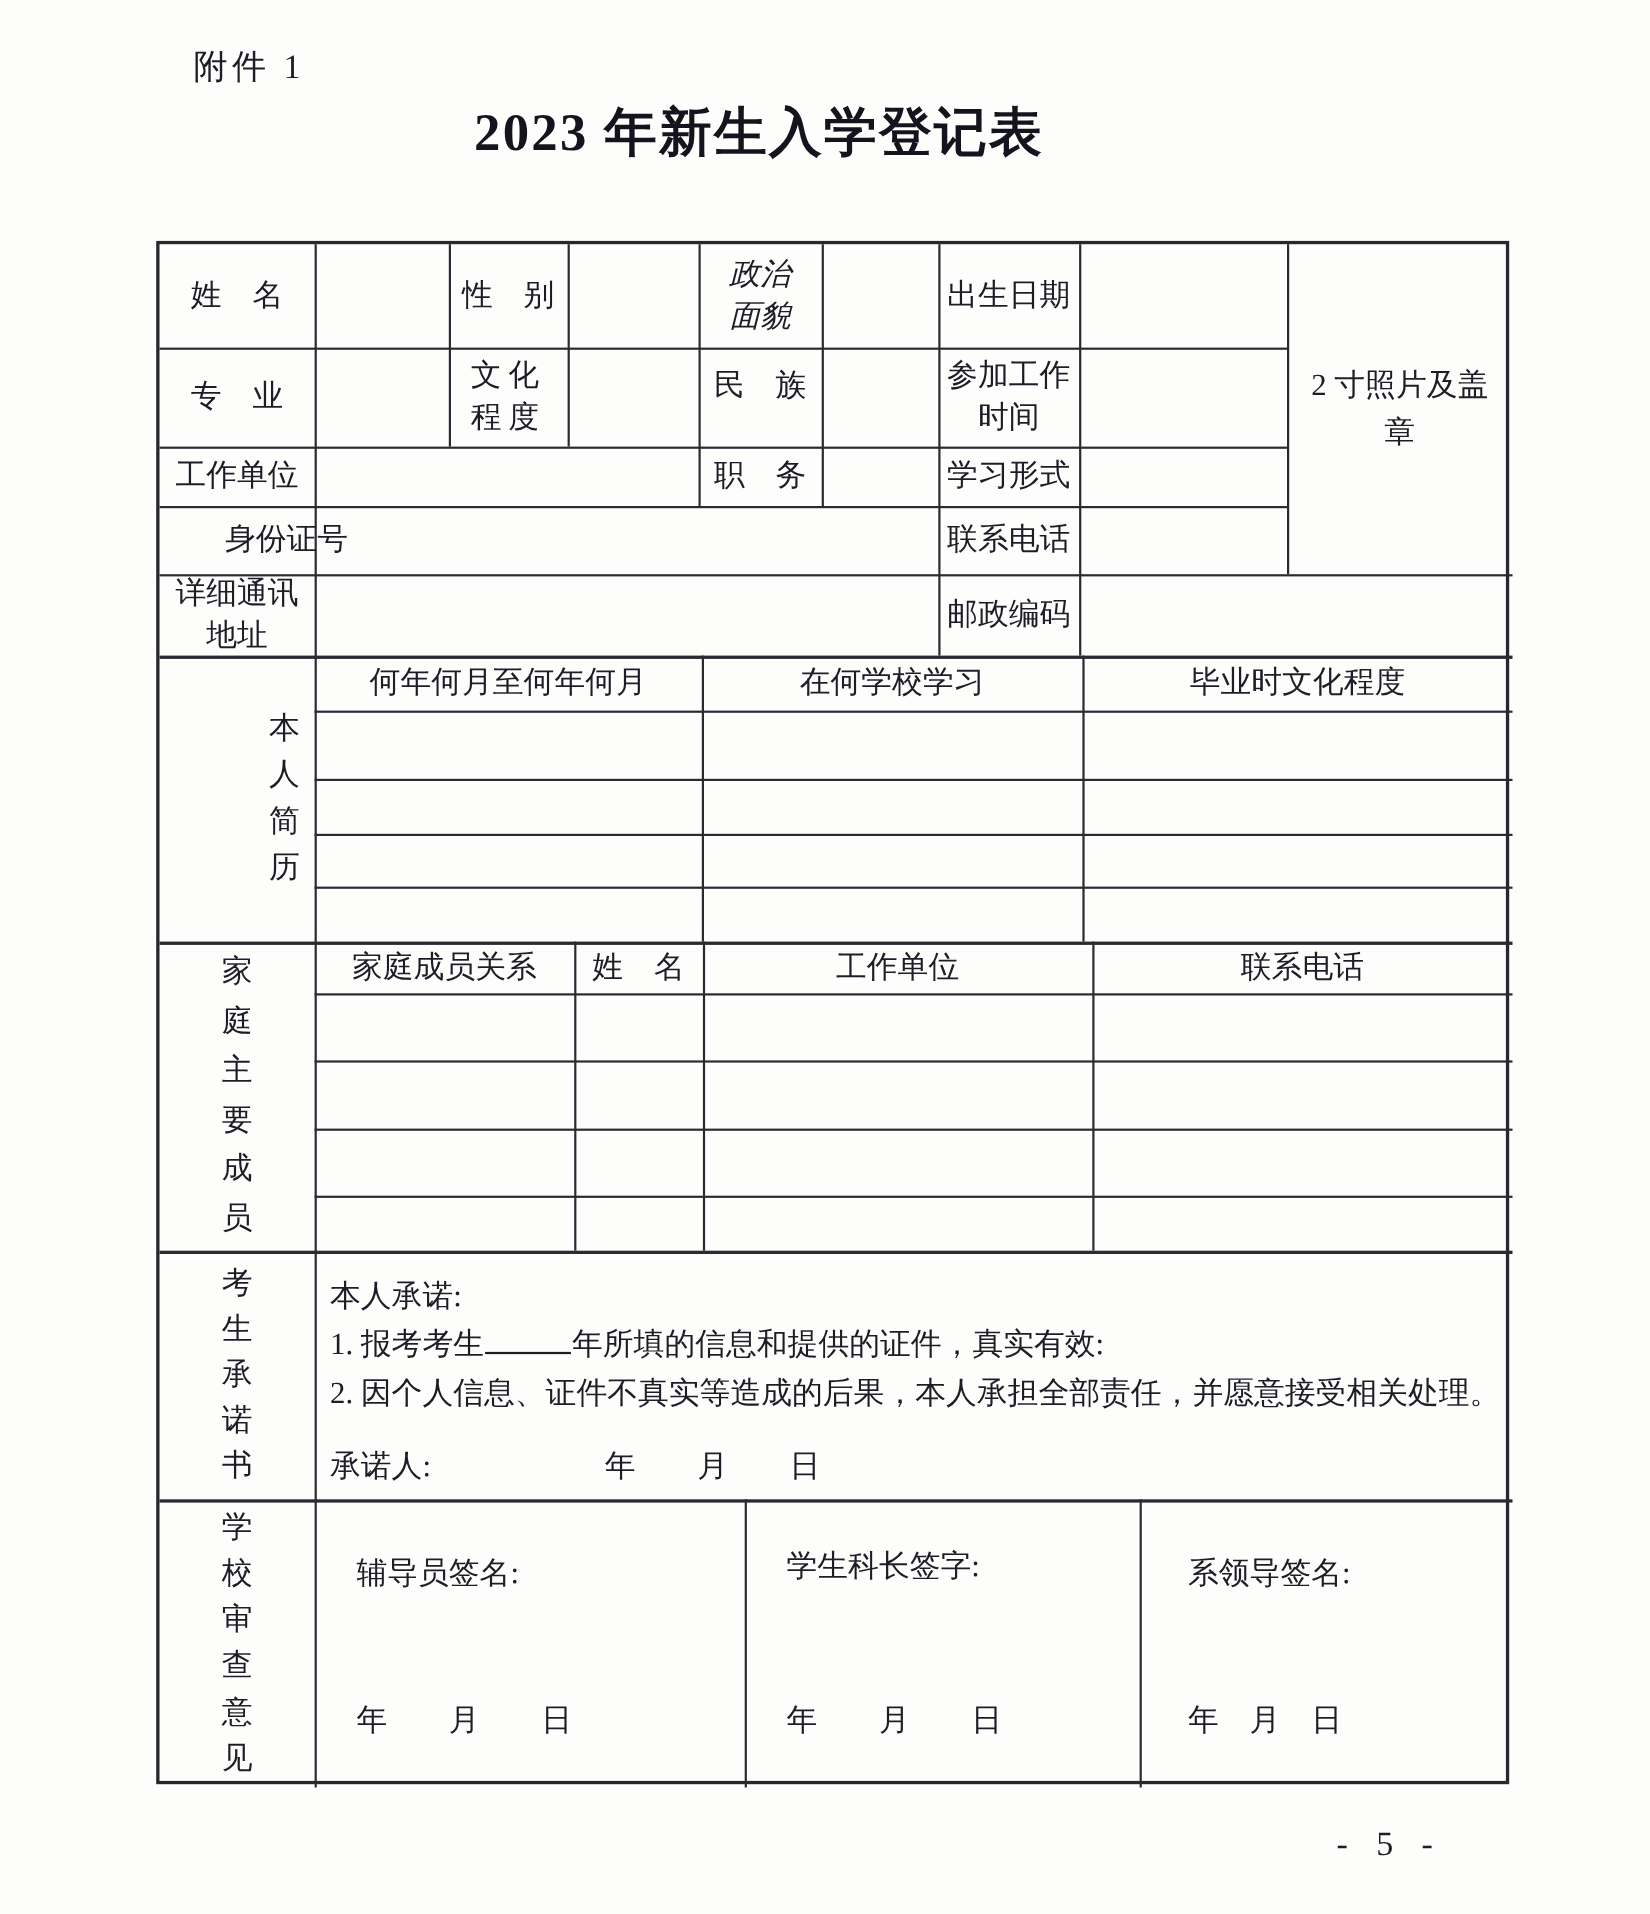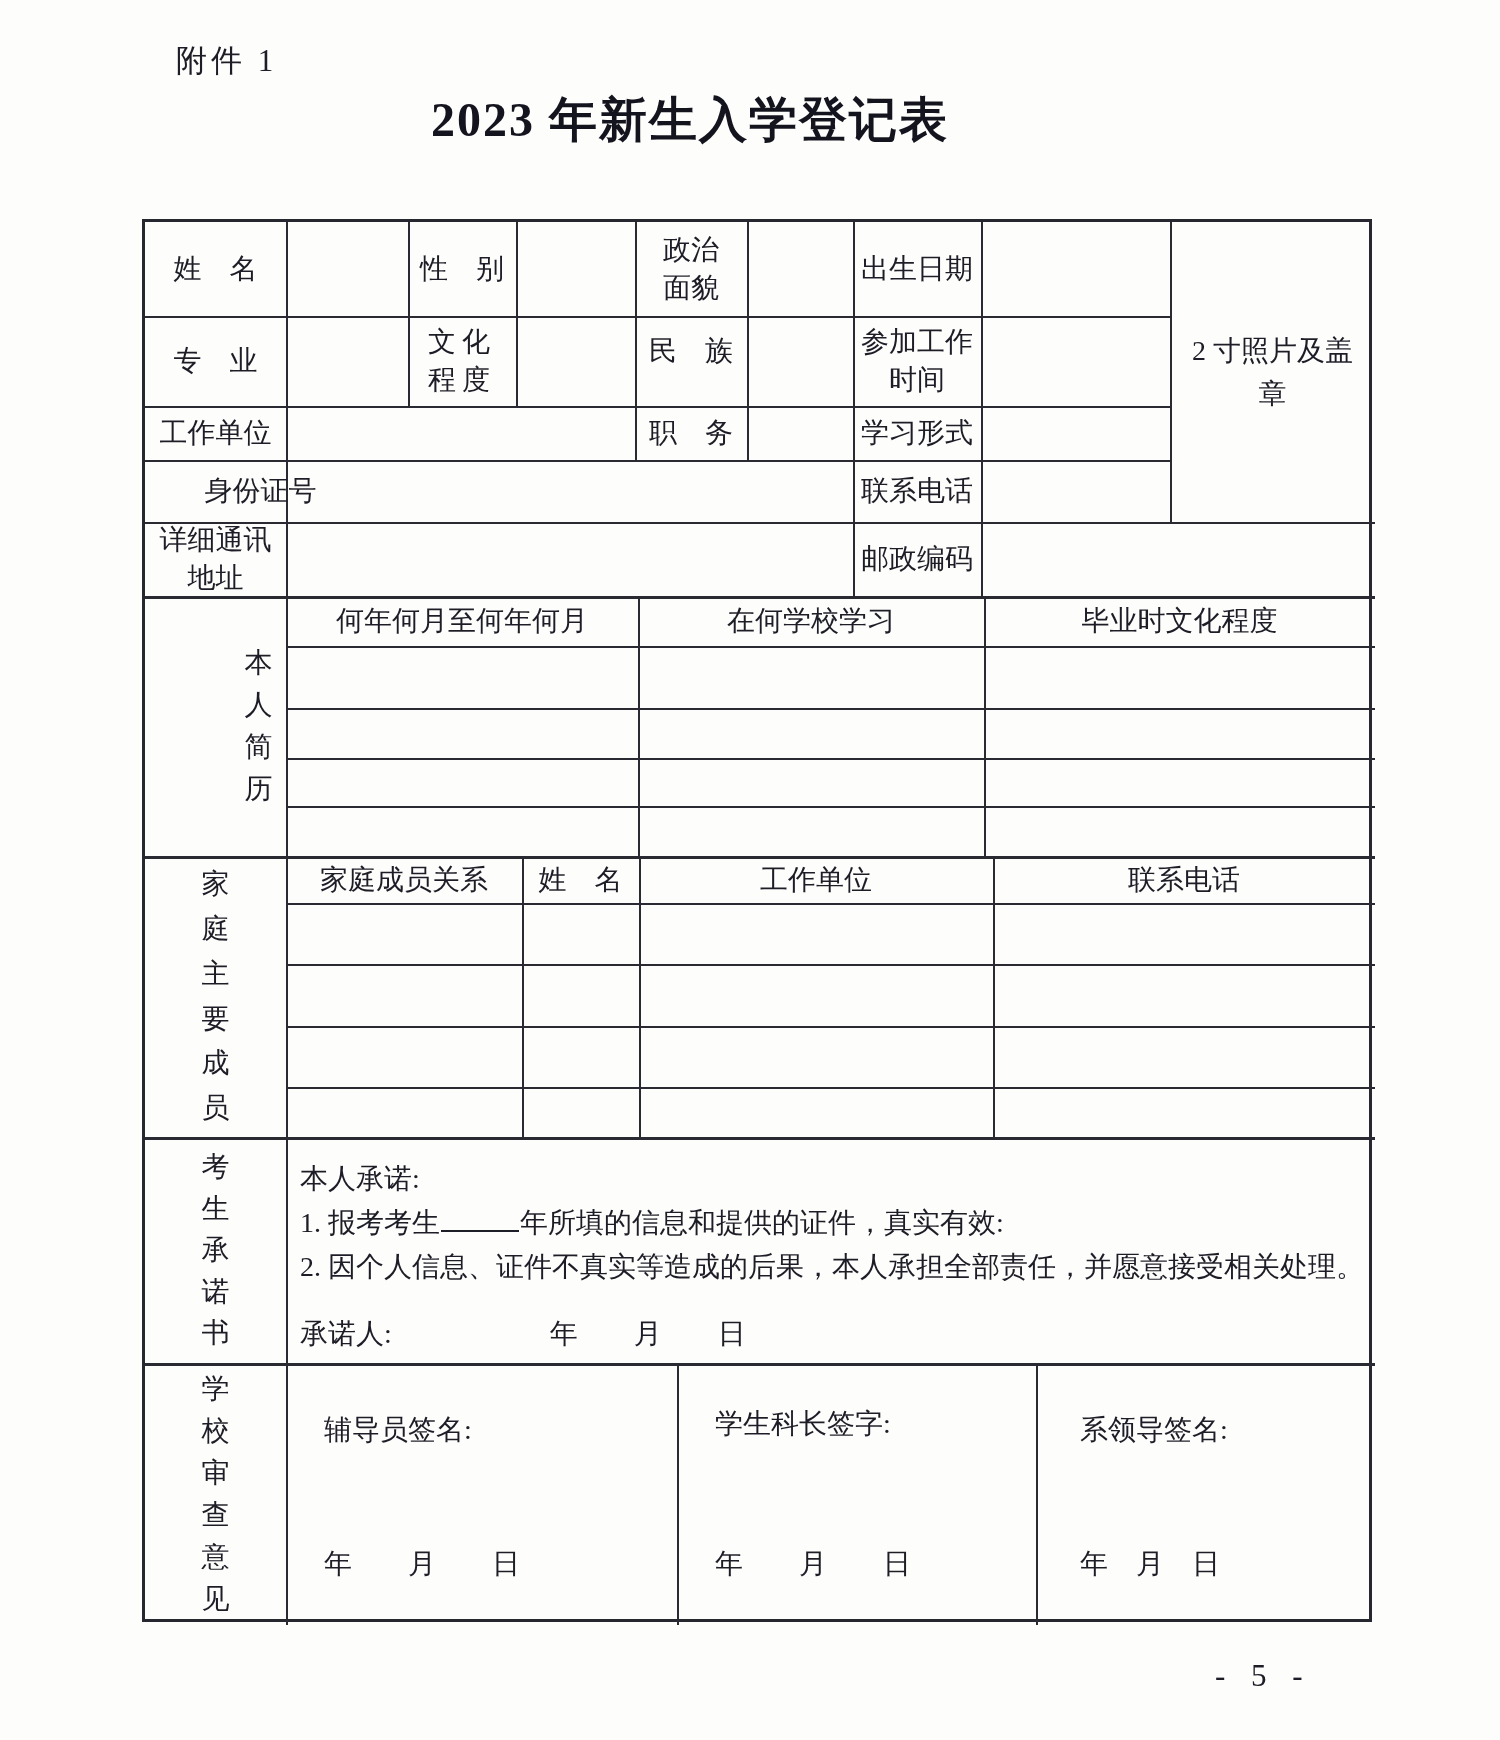--- a/index.html
+++ b/index.html
@@ -107,21 +107,21 @@
   <div class="hl" style="top:804px; left:141px; width:1089px;"></div>
   <div class="hl" style="top:865px; left:141px; width:1089px;"></div>
   <div class="hl thick" style="top:915px; left:0; width:1230px;"></div>
   <div class="hl thick" style="top:1141px; left:0; width:1230px;"></div>
 
   <div class="cell" style="left:0; top:0; width:141px; height:94px;">姓　名</div>
   <div class="cell" style="left:141px; top:0; width:122px; height:94px;"></div>
   <div class="cell" style="left:263px; top:0; width:108px; height:94px;">性　别</div>
   <div class="cell" style="left:371px; top:0; width:119px; height:94px;"></div>
   <div class="cell" style="left:490px; top:0; width:112px; height:94px;">
-      <span class="wrap" style="width:70px;">政治面貌</span>
+      <span class="wrap" style="width:70px;font-style:italic;">政治面貌</span>
     </div>
   <div class="cell" style="left:602px; top:0; width:106px; height:94px;"></div>
   <div class="cell" style="left:708px; top:0; width:128px; height:94px;">出生日期</div>
   <div class="cell" style="left:836px; top:0; width:189px; height:94px;"></div>
 
   <div class="cell" style="left:0; top:94px; width:141px; height:90px;">专　业</div>
   <div class="cell" style="left:141px; top:94px; width:122px; height:90px;"></div>
   <div class="cell" style="left:263px; top:94px; width:108px; height:90px;">
       <span class="wrap" style="width:70px; letter-spacing:6px;">文化程度</span>
     </div>

